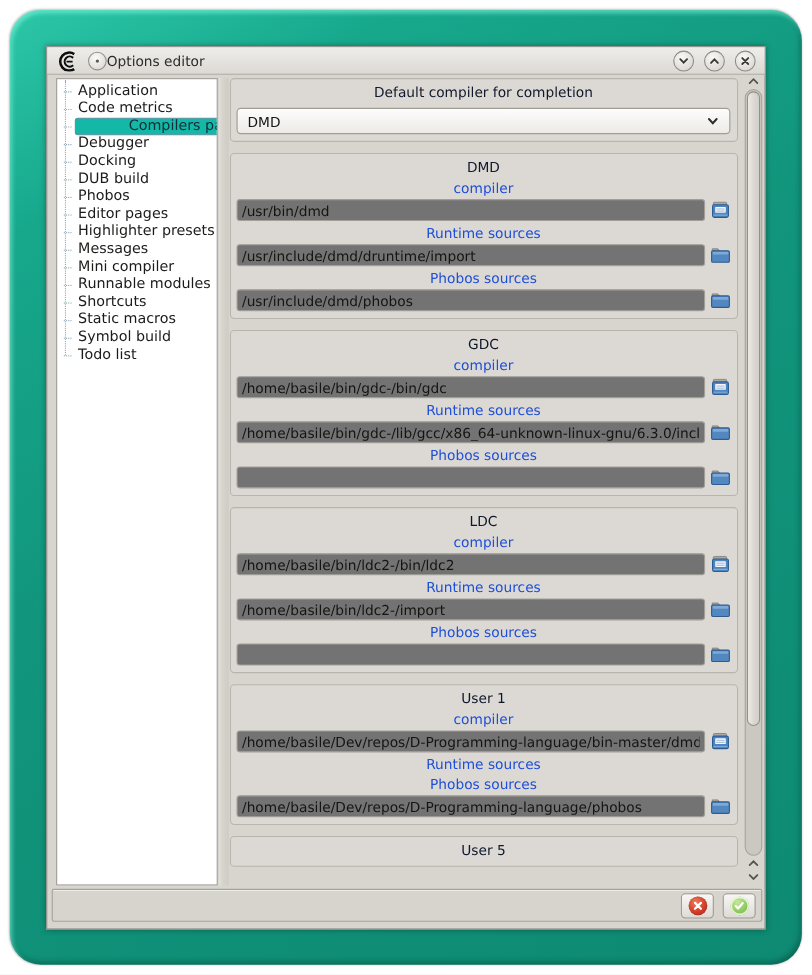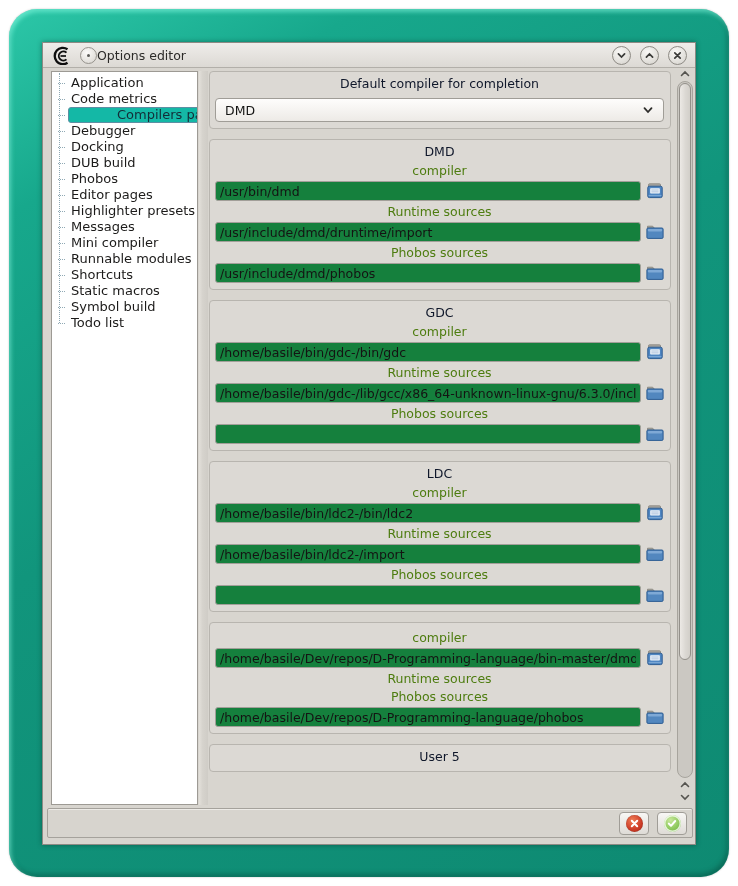--- a/index.html
+++ b/index.html
@@ -43,23 +43,23 @@
 
   
   .splitter { position:absolute; left:156px; top:3px; width:9px; height:734px;
     background:linear-gradient(90deg,#e3e0da,#d6d3cd 40%,#cfccc6); }
 
   
   .scrollarea { position:absolute; left:165px; top:3px; width:466px; height:734px; overflow:hidden; }
   .groupbox { border:1px solid #b8b5af; border-radius:4px; background:#dcd9d4;
     margin:0 3px 10px 1px; padding:4px 6px 6px 5px; }
   .group-title { text-align:center; font-size:12.5px; color:#0f172a; height:16px; line-height:16px; }
-  .field-label { text-align:center; font-size:12.5px; color:#4d7c0f; height:14px; line-height:14px; margin-top:4px; }
+  .field-label { text-align:center; font-size:12.5px; color:#1d4ed8; height:14px; line-height:14px; margin-top:4px; }
   .field-row { display:flex; align-items:center; gap:5px; margin-top:3px; height:20px; }
-  .path-input { flex:1; height:20px; min-width:0; border:1px solid #a29f99; border-radius:3px; background:#15803d;
+  .path-input { flex:1; height:20px; min-width:0; border:1px solid #a29f99; border-radius:3px; background:#737373;
     font-family:"DejaVu Sans", sans-serif; font-size:12.5px; color:#141413; padding:0 4px; outline:none; }
   .icon-btn { width:18px; height:16px; flex:none; cursor:pointer; position:relative; }
   .icon-btn svg { display:none; position:absolute; left:0; top:0; }
   .icon-btn[data-icon="file"] .ic-file { display:block; }
   .icon-btn[data-icon="folder"] .ic-folder { display:block; }
 
   
   .combobox { height:24px; margin-top:6px; border:1px solid #a09d97; border-radius:4px;
     background:linear-gradient(#fefdfc,#edeae6); display:flex; align-items:center; padding:0 9px;
     font-size:12.5px; color:#141413; cursor:default; }
@@ -336,20 +336,21 @@
                         <path d="M1.5 2.2 h5.2 l1.6 2 h-6.8 z" fill="#aaa79f" stroke="#84817a" stroke-width="0.8"></path>
                         <rect x="0.9" y="4" width="16.2" height="10.4" rx="1.2" fill="#5287bf" stroke="#2d5c92" stroke-width="1"></rect>
                         <rect x="1.9" y="5" width="14.2" height="2.4" rx="0.8" fill="#7fa9d6"></rect>
                       </svg>
                     </span>
                   </div>
                 </div>
             </div>
           </div>
           <div class="groupbox">
+            <div class="group-title">User 1</div>
             <div>
 
             <div>
                   <div class="field-label">compiler</div>
                   <div class="field-row">
                     <input class="path-input" type="text" value="/home/basile/Dev/repos/D-Programming-language/bin-master/dmd" style="">
                     <span class="icon-btn" data-icon="file">
                       <svg class="ic-file" width="18" height="16" viewBox="0 0 18 16">
                         <rect x="2.5" y="0.8" width="12" height="5" rx="1" fill="#aaa79f" stroke="#84817a" stroke-width="0.8"></rect>
                         <rect x="1.8" y="3.2" width="14.4" height="11.4" rx="1.6" fill="#4f86c2" stroke="#2d5c92" stroke-width="1"></rect>

